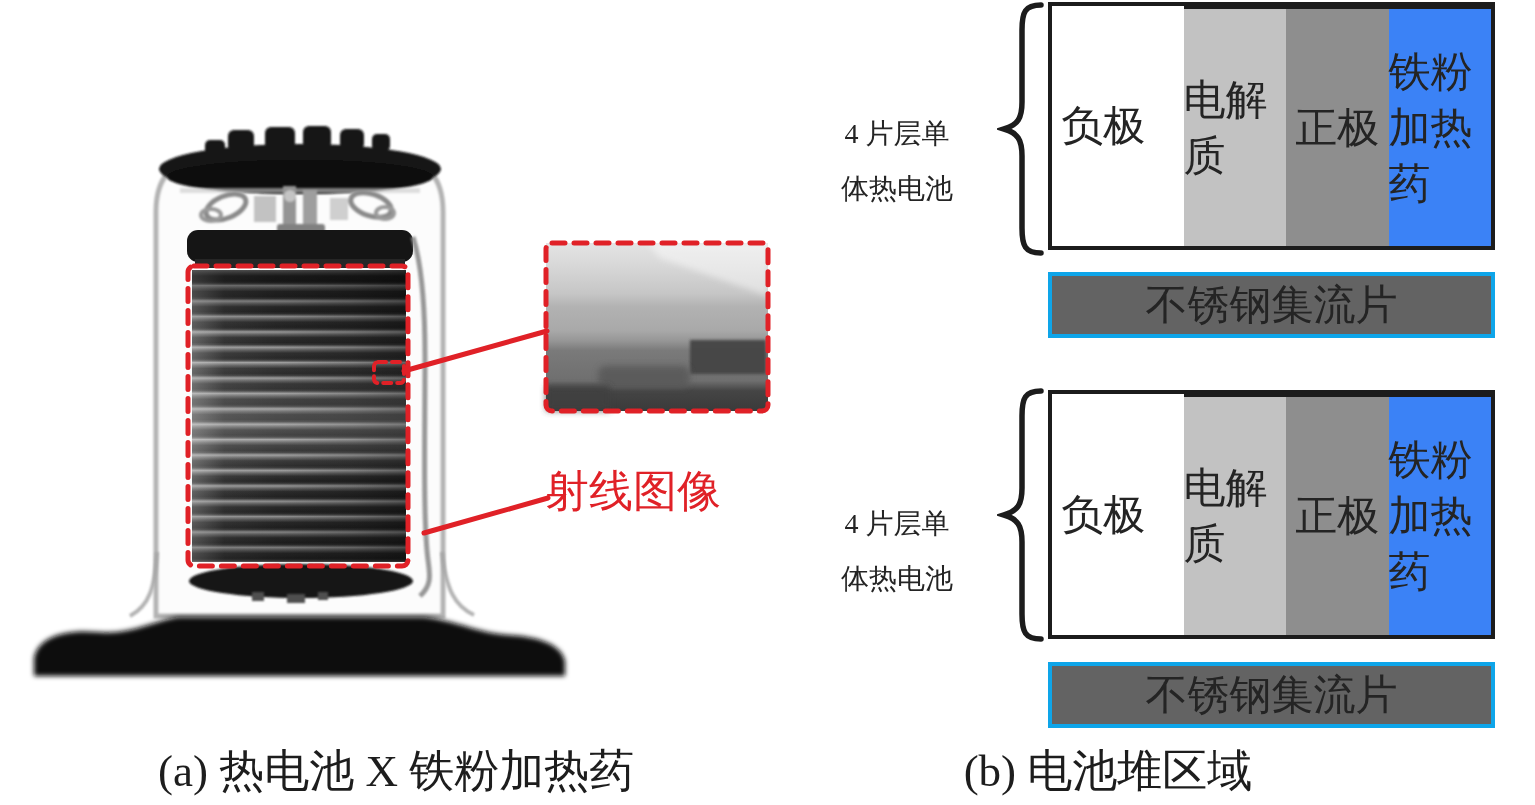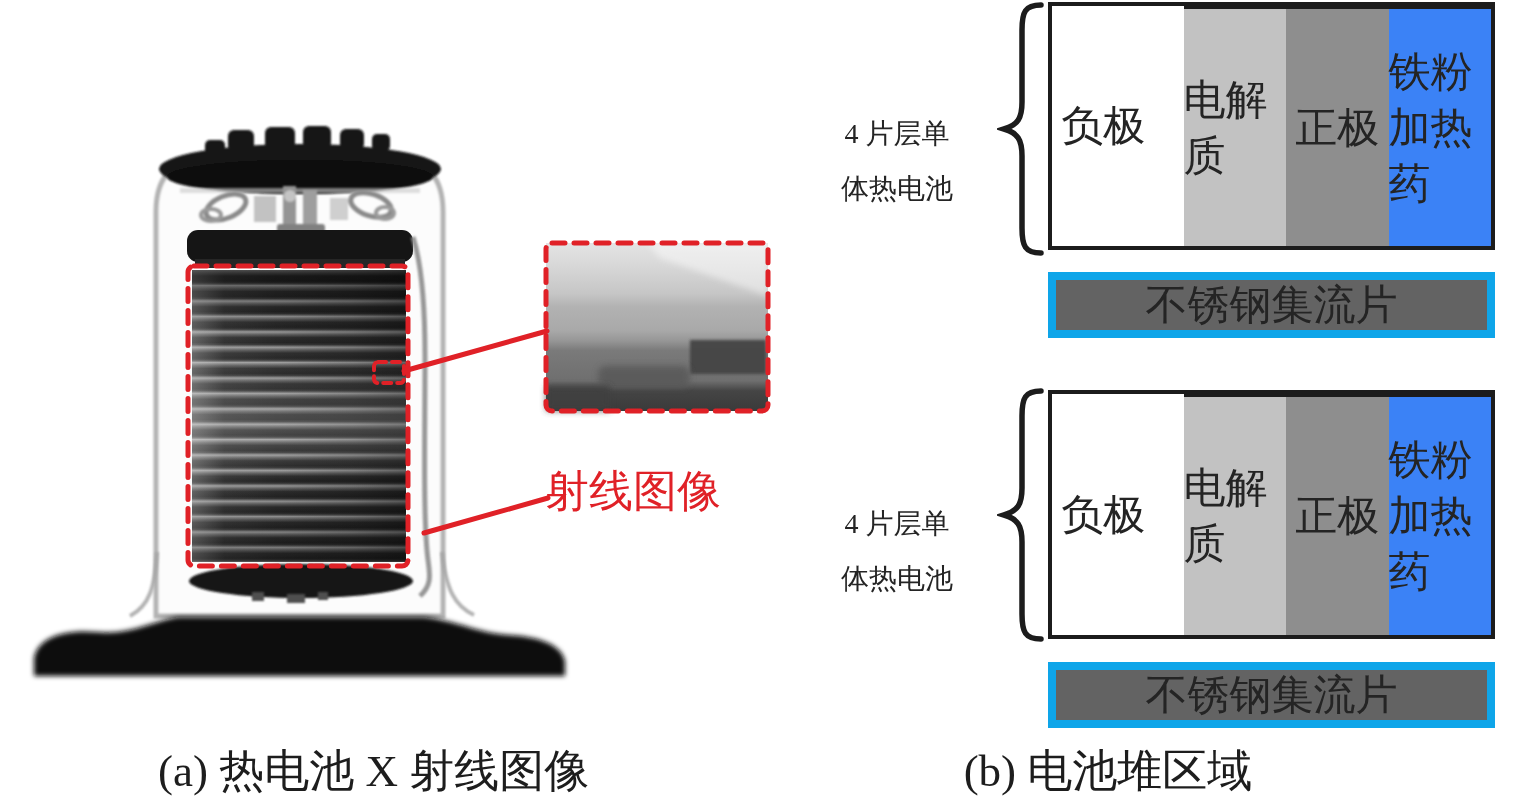--- a/index.html
+++ b/index.html
@@ -40,21 +40,21 @@
   }
   #stack-1{top:2px;height:248px;}
   #stack-2{top:390px;height:249px;}
   .layer{flex:1;display:flex;align-items:center;justify-content:center;
          font-size:42px;color:#242424;border-top:3px solid #1c1c1c;}
   .layer:first-child{border-top:none;}
   .l1{background:#ffffff;} .l2{background:#c2c2c2;margin-left:29px;} .l3{background:#8e8e8e;} .l4{background:#3b82f6;}
 
   .collector{
     left:1048px;width:447px;height:66px;background:#636363;
-    border:8px solid #0ea5e9;box-sizing:border-box;z-index:2;
+    border:4px solid #0ea5e9;box-sizing:border-box;z-index:2;
     display:flex;align-items:center;justify-content:center;font-size:42px;color:#242424;
   }
   #collector-1{top:272px;} #collector-2{top:662px;}
 
   .brace-svg{width:48px;height:258px;z-index:2;}
   #brace-1{left:997px;top:0px;} #brace-2{left:997px;top:386px;}
 
   .brace-label{left:794px;width:206px;text-align:center;font-size:28px;line-height:55px;z-index:2;margin-top:44px;}
   #brace-label-1{top:62px;} #brace-label-2{top:452px;}
   .brace-label span{display:block;white-space:nowrap;}
@@ -158,21 +158,21 @@
 
   <rect x="546" y="243" width="222" height="168" rx="6" fill="none" stroke="#e02127" stroke-width="5" stroke-dasharray="13 9" stroke-linecap="round"></rect>
   <rect x="188" y="266" width="220" height="300" rx="6" fill="none" stroke="#e02127" stroke-width="5" stroke-dasharray="13 9" stroke-linecap="round"></rect>
   <rect x="374" y="362" width="30" height="21" rx="4" fill="none" stroke="#e02127" stroke-width="4" stroke-dasharray="8 6" stroke-linecap="round"></rect>
   <line x1="404" y1="371" x2="547" y2="331" stroke="#e02127" stroke-width="5" stroke-linecap="round"></line>
   <line x1="424" y1="533" x2="548" y2="498" stroke="#e02127" stroke-width="5" stroke-linecap="round"></line>
 </svg>
 
 <div id="region-label" class="abs">射线图像</div>
 
-<div id="caption-a" class="abs caption">(a) 热电池 X 射线图像</div>
+<div id="caption-a" class="abs caption">(a) 热电池 X 铁粉加热药</div>
 
 <svg id="brace-1" class="abs brace-svg" viewBox="0 0 48 258">
   <path d="M44,5 C28,5 25,12 25,30 L25,102 C25,118 21,125 7,129 C21,133 25,140 25,156 L25,228 C25,246 28,253 44,253" fill="none" stroke="#1c1c1c" stroke-width="5.5" stroke-linecap="round"></path>
 </svg>
 
 <div id="brace-label-1" class="abs brace-label">
   <span>4 片层单</span>
   <span>体热电池</span>
 </div>
 

